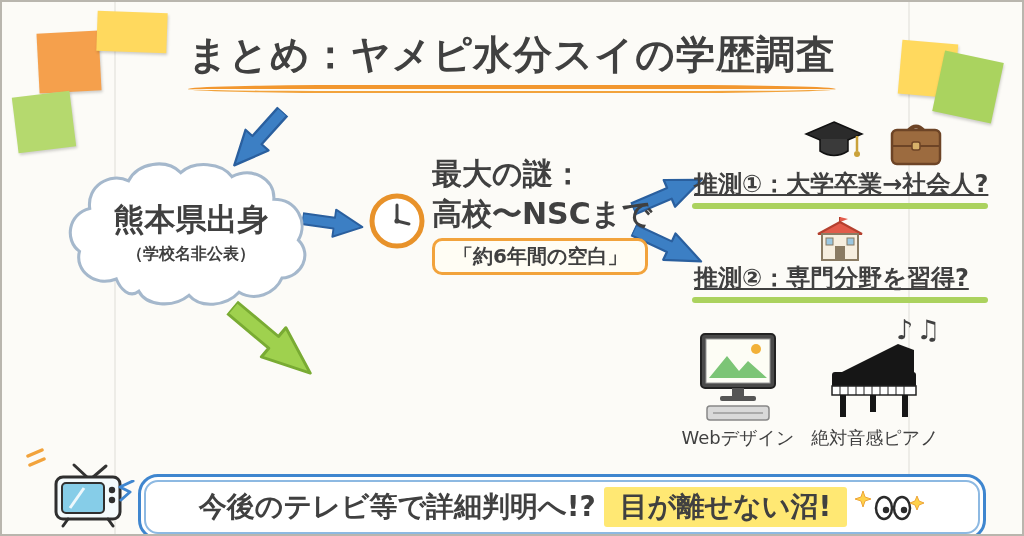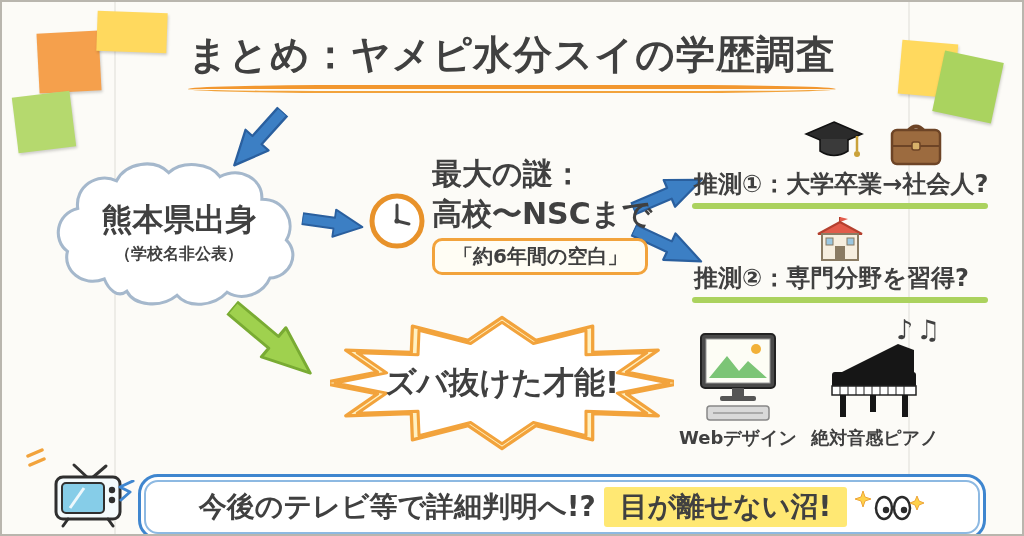--- a/index.html
+++ b/index.html
@@ -24,34 +24,34 @@
   .title-underline { height:8px; margin-top:3px; border-top:4px solid #f2972f; border-bottom:2px solid #f2a33c; border-radius:50% / 8px; }
 
   .arrow { position:absolute; }
   .arrow svg { display:block; width:100%; height:100%; }
   .a-title { left:219px; top:120px; width:74px; height:34px; transform:rotate(132deg); }
   .a-cloud { left:300px; top:206px; width:62px; height:30px; transform:rotate(8deg); }
   .a-up    { left:628px; top:176px; width:76px; height:32px; transform:rotate(-23deg); }
   .a-down  { left:628px; top:228px; width:76px; height:32px; transform:rotate(25deg); }
   .a-green { left:218px; top:318px; width:104px; height:42px; transform:rotate(40deg); }
 
-  .cloud { position:absolute; left:44px; top:156px; width:266px; height:154px; }
+  .cloud { position:absolute; left:56px; top:156px; width:266px; height:154px; }
   .cloud svg { position:absolute; inset:0; width:100%; height:100%; }
   .cloud-text { position:absolute; inset:8px 10px 14px 10px; display:flex; flex-direction:column; align-items:center; justify-content:center; gap:3px; }
   .cloud-l1 { font-size:31px; font-weight:800; white-space:nowrap; }
   .cloud-l2 { font-size:16px; font-weight:700; white-space:nowrap; }
 
   .clock { position:absolute; left:366px; top:190px; width:58px; height:58px; }
 
   .mystery { position:absolute; left:430px; top:152px; width:218px; font-weight:800; line-height:1.32; }
   .m1, .m2 { font-size:30px; white-space:nowrap; }
   .m3 { display:inline-block; margin-top:5px; font-size:20px; white-space:nowrap;
         border:3px solid #f2a33c; border-radius:10px; padding:2px 18px; background:#fffdf4; }
 
-  .spec-text { position:absolute; font-size:24px; font-weight:800; white-space:nowrap; }
+  .spec-text { position:absolute; font-size:24px; font-weight:800; white-space:nowrap;text-decoration:underline; }
   .spec1-text { left:692px; top:166px; }
   .spec2-text { left:692px; top:260px; }
   .spec-line { position:absolute; height:6px; background:#abd25e; border-radius:3px; }
   .spec1-line { left:690px; top:201px; width:296px; }
   .spec2-line { left:690px; top:295px; width:296px; }
 
   .icon-abs { position:absolute; }
   .i-gradcap   { left:800px; top:116px; width:64px; height:48px; }
   .i-briefcase { left:886px; top:118px; width:56px; height:48px; }
   .i-school    { left:812px; top:214px; width:52px; height:46px; }
@@ -59,21 +59,21 @@
   .i-piano     { left:820px; top:336px; width:104px; height:84px; }
   .i-tv        { left:46px;  top:460px; width:80px; height:66px; }
 
   .burst { position:absolute; left:328px; top:306px; width:344px; height:150px; }
   .burst svg { position:absolute; inset:0; width:100%; height:100%; }
   .burst-text { position:absolute; inset:0; display:flex; align-items:center; justify-content:center;
                 font-size:31px; font-weight:800; white-space:nowrap; }
 
   .music-notes { position:absolute; left:894px; top:312px; font-size:27px; font-weight:700; letter-spacing:3px; }
 
-  .talent-label { position:absolute; font-size:18px; font-weight:700; text-align:center; white-space:nowrap; }
+  .talent-label { position:absolute; font-size:18px; font-weight:400; text-align:center; white-space:nowrap; }
   .lbl-web   { left:676px; top:424px; width:120px; }
   .lbl-piano { left:806px; top:424px; width:134px; }
 
   .banner { position:absolute; left:136px; top:458px; width:848px; height:66px; background:#ffffff;
             border:3px solid #3f86cf; border-radius:20px; outline:2px solid #8db9e2; outline-offset:-8px;
             display:flex; align-items:center; justify-content:center; gap:8px;margin-top:14px; }
   .banner .t1 { font-size:28px; font-weight:800; white-space:nowrap; }
   .banner .hl { font-size:28px; font-weight:800; white-space:nowrap; background:#ffe873; padding:1px 16px; border-radius:3px; }
   .eyes { width:70px; height:36px; flex:none; }
 
@@ -176,29 +176,20 @@
       <polygon points="26,6 48,18 4,18" fill="#e25b4a" stroke="#b4402f" stroke-width="2"></polygon>
       <rect x="8" y="18" width="36" height="26" fill="#f7efe0" stroke="#8a7b63" stroke-width="2"></rect>
       <rect x="12" y="22" width="7" height="7" fill="#9cc7e0" stroke="#8a7b63" stroke-width="1"></rect>
       <rect x="33" y="22" width="7" height="7" fill="#9cc7e0" stroke="#8a7b63" stroke-width="1"></rect>
       <rect x="21" y="30" width="10" height="14" fill="#8a7b63"></rect>
     </svg>
   </div>
   <div class="spec-text spec2-text">推測②：専門分野を習得?</div>
   <div class="spec-line spec2-line"></div>
 
-  <div class="burst">
-    <svg viewBox="0 0 340 144">
-      <g transform="translate(170,72) scale(1.08) translate(-170,-72)">
-        <polygon points="335,72 284,82 313,102 253,100 253,124 201,111 170,132 139,111 88,124 87,100 27,102 56,82 5,72 56,62 27,42 87,44 88,20 139,33 170,12 201,33 253,20 253,44 313,42 284,62" fill="#fff1c2" stroke="#f2a33c" stroke-width="3" stroke-linejoin="round"></polygon>
-      </g>
-      <polygon points="335,72 284,82 313,102 253,100 253,124 201,111 170,132 139,111 88,124 87,100 27,102 56,82 5,72 56,62 27,42 87,44 88,20 139,33 170,12 201,33 253,20 253,44 313,42 284,62" fill="#ffffff" stroke="#f2a33c" stroke-width="3" stroke-linejoin="round"></polygon>
-    </svg>
-    <div class="burst-text">ズバ抜けた才能!</div>
-  </div>
 
   <div class="icon-abs i-computer">
     <svg viewBox="0 0 92 94">
       <rect x="9" y="2" width="74" height="54" rx="4" fill="#4a4a4a" stroke="#222" stroke-width="2"></rect>
       <rect x="14" y="7" width="64" height="44" fill="#fdfdf5" stroke="#999" stroke-width="1"></rect>
       <polygon points="17,46 35,24 47,39 56,29 75,46" fill="#7cc576"></polygon>
       <circle cx="64" cy="17" r="5" fill="#f2b138"></circle>
       <rect x="40" y="56" width="12" height="8" fill="#555"></rect>
       <rect x="28" y="64" width="36" height="5" rx="2" fill="#555"></rect>
       <rect x="15" y="74" width="62" height="14" rx="3" fill="#d9d9d9" stroke="#888" stroke-width="1.5"></rect>

